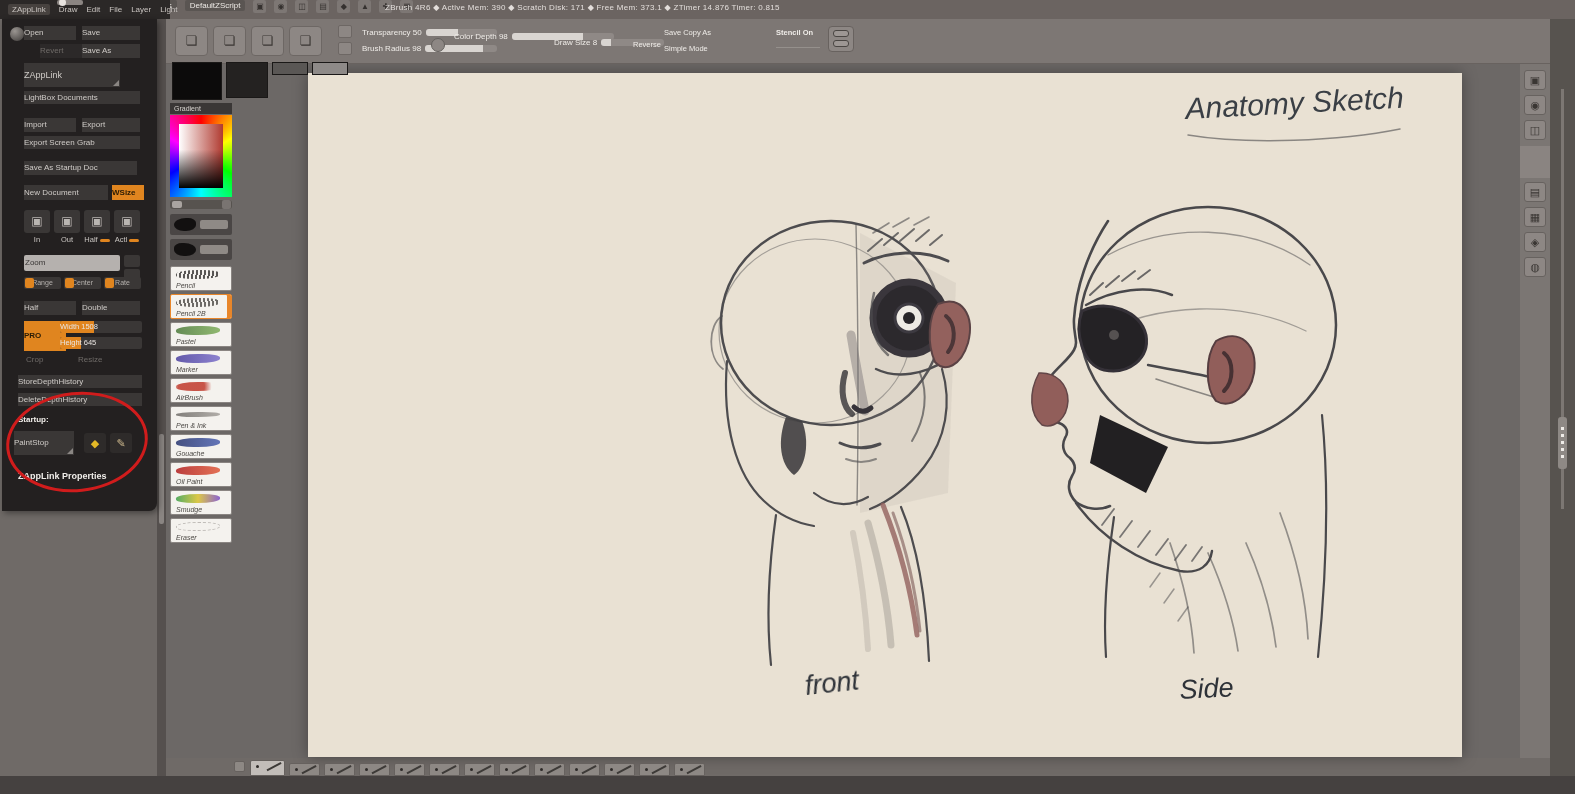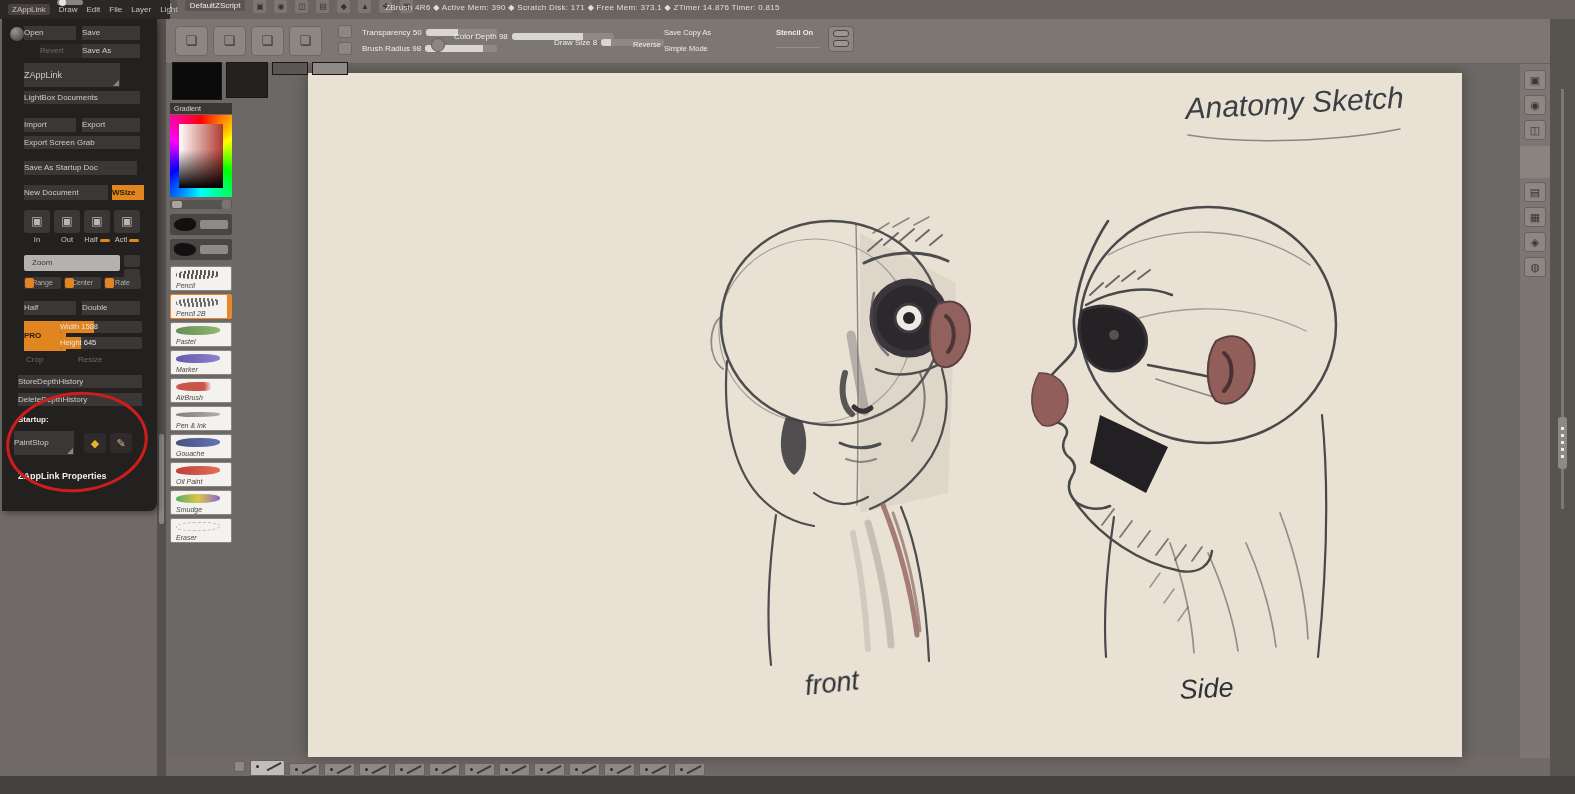--- a/index.html
+++ b/index.html
@@ -37,21 +37,21 @@
   
   .docpanel{left:2px;top:19px;width:155px;height:492px;background:#232020;border-radius:0 0 8px 0;box-shadow:2px 2px 6px rgba(0,0,0,.4);}
   .dp-btn{position:absolute;background:#3a3736;border-radius:0;color:#cfcbc7;font-size:8px;text-align:left;}
   .dp-btn.dim{color:#6f6b68;background:#2c2929;}
   .dp-btn.orange{background:#e0851f;color:#2a1c05;font-weight:bold;}
   .dp-head{position:absolute;font-size:8px;color:#f0ede9;font-weight:bold;}
   .fold::after{content:"";position:absolute;right:1px;bottom:1px;border-left:6px solid transparent;border-bottom:6px solid #8a8683;}
   .dp-icon{position:absolute;width:26px;height:23px;background:#3a3736;border-radius:3px;color:#b9b5b1;font-size:12px;text-align:center;line-height:23px;}
   .dp-iclab{position:absolute;font-size:7.5px;color:#c9c5c1;text-align:center;width:26px;}
   .odot{display:inline-block;width:10px;height:3px;background:#e0851f;border-radius:2px;vertical-align:middle;margin-left:2px;}
-  .dp-grayfield{position:absolute;background:#b5b1ae;border-radius:2px;color:#3a3736;font-size:8px;line-height:16px;padding-left:8px;}
+  .dp-grayfield{position:absolute;background:#b5b1ae;border-radius:2px;color:#3a3736;font-size:8px;line-height:16px;padding-left:1px;}
   .dp-mini{position:absolute;height:12px;background:#3a3736;border-radius:2px;color:#b5b1ad;font-size:7px;line-height:12px;text-align:center;}
   .dp-mini .hd{position:absolute;left:1px;top:1px;width:9px;height:10px;background:#e0851f;border-radius:2px;}
   .dp-slider{position:absolute;height:12px;background:#3a3736;border-radius:2px;overflow:hidden;font-size:7.5px;color:#e8e4e0;line-height:12px;white-space:nowrap;}
   .dp-slider .fill{position:absolute;left:0;top:0;bottom:0;background:#e0851f;z-index:0;}
   .dp-slider span{position:relative;z-index:1;}
   .chip{position:absolute;width:22px;height:20px;background:#2e2b2a;border-radius:3px;text-align:center;line-height:20px;font-size:11px;}
 
   
   .ltray{left:157px;top:19px;width:9px;height:771px;background:#55504e;}
   .ltray .grip{position:absolute;left:2px;top:415px;width:5px;height:90px;background:#8a8582;border-radius:2px;}

